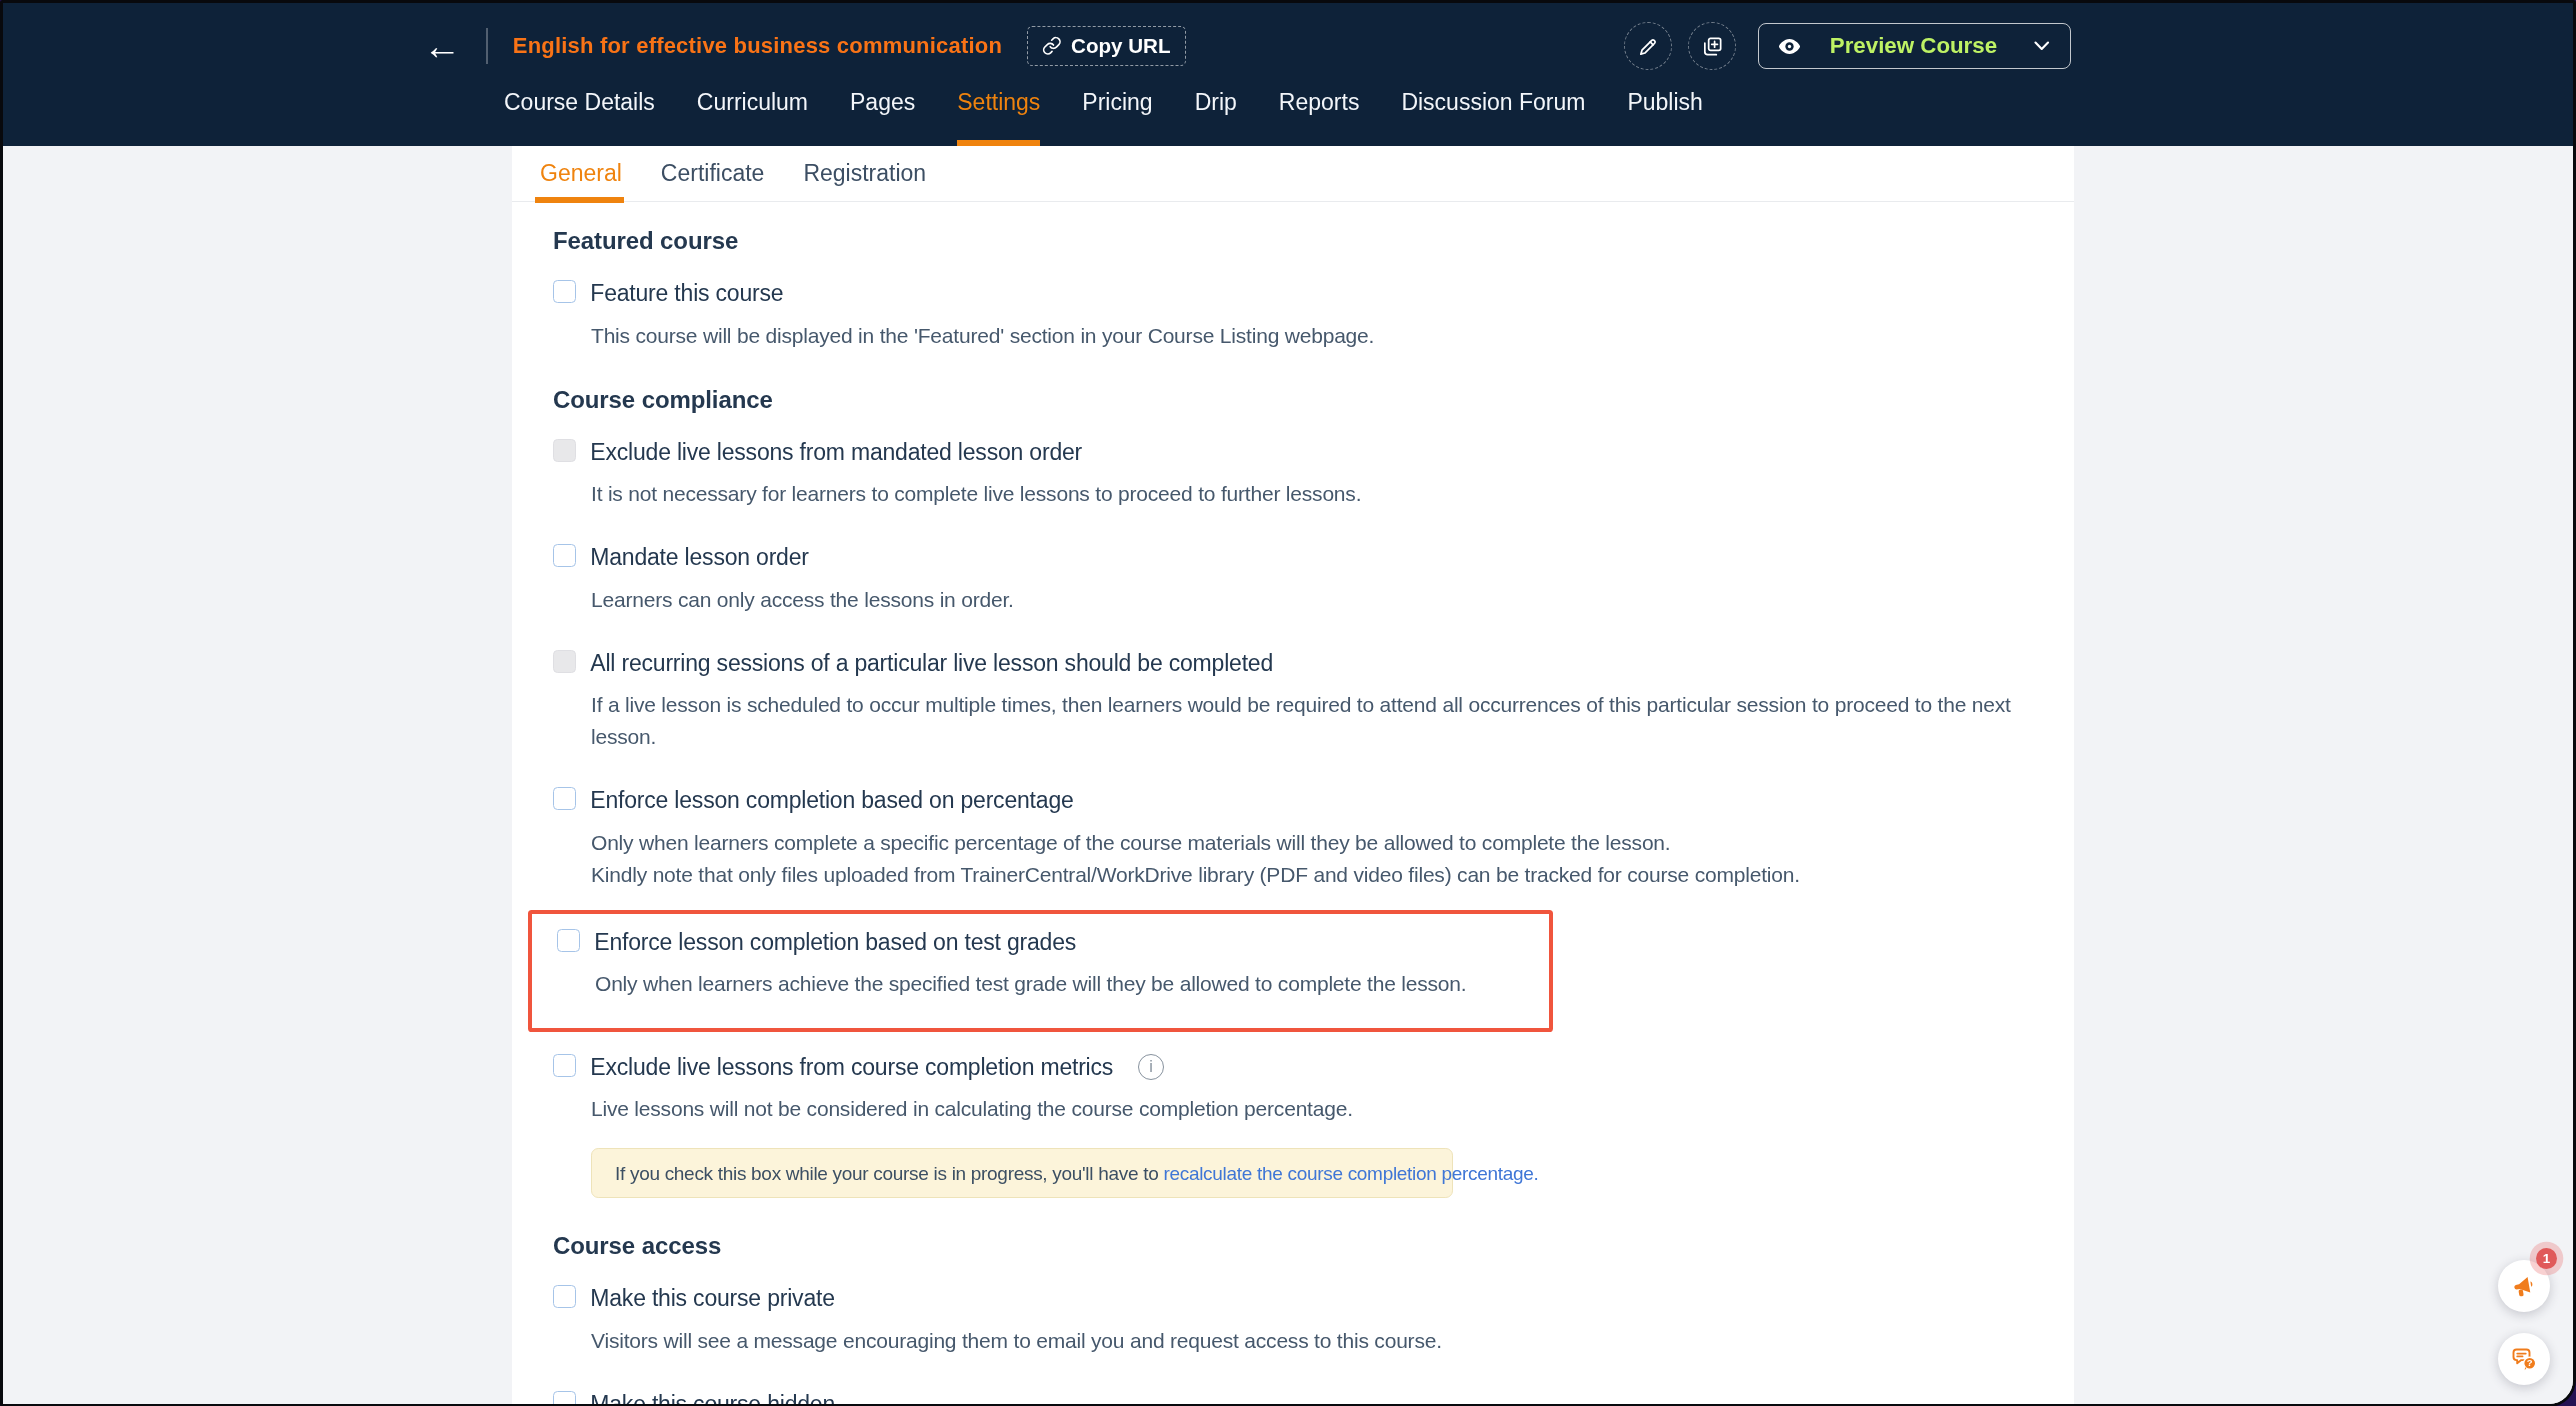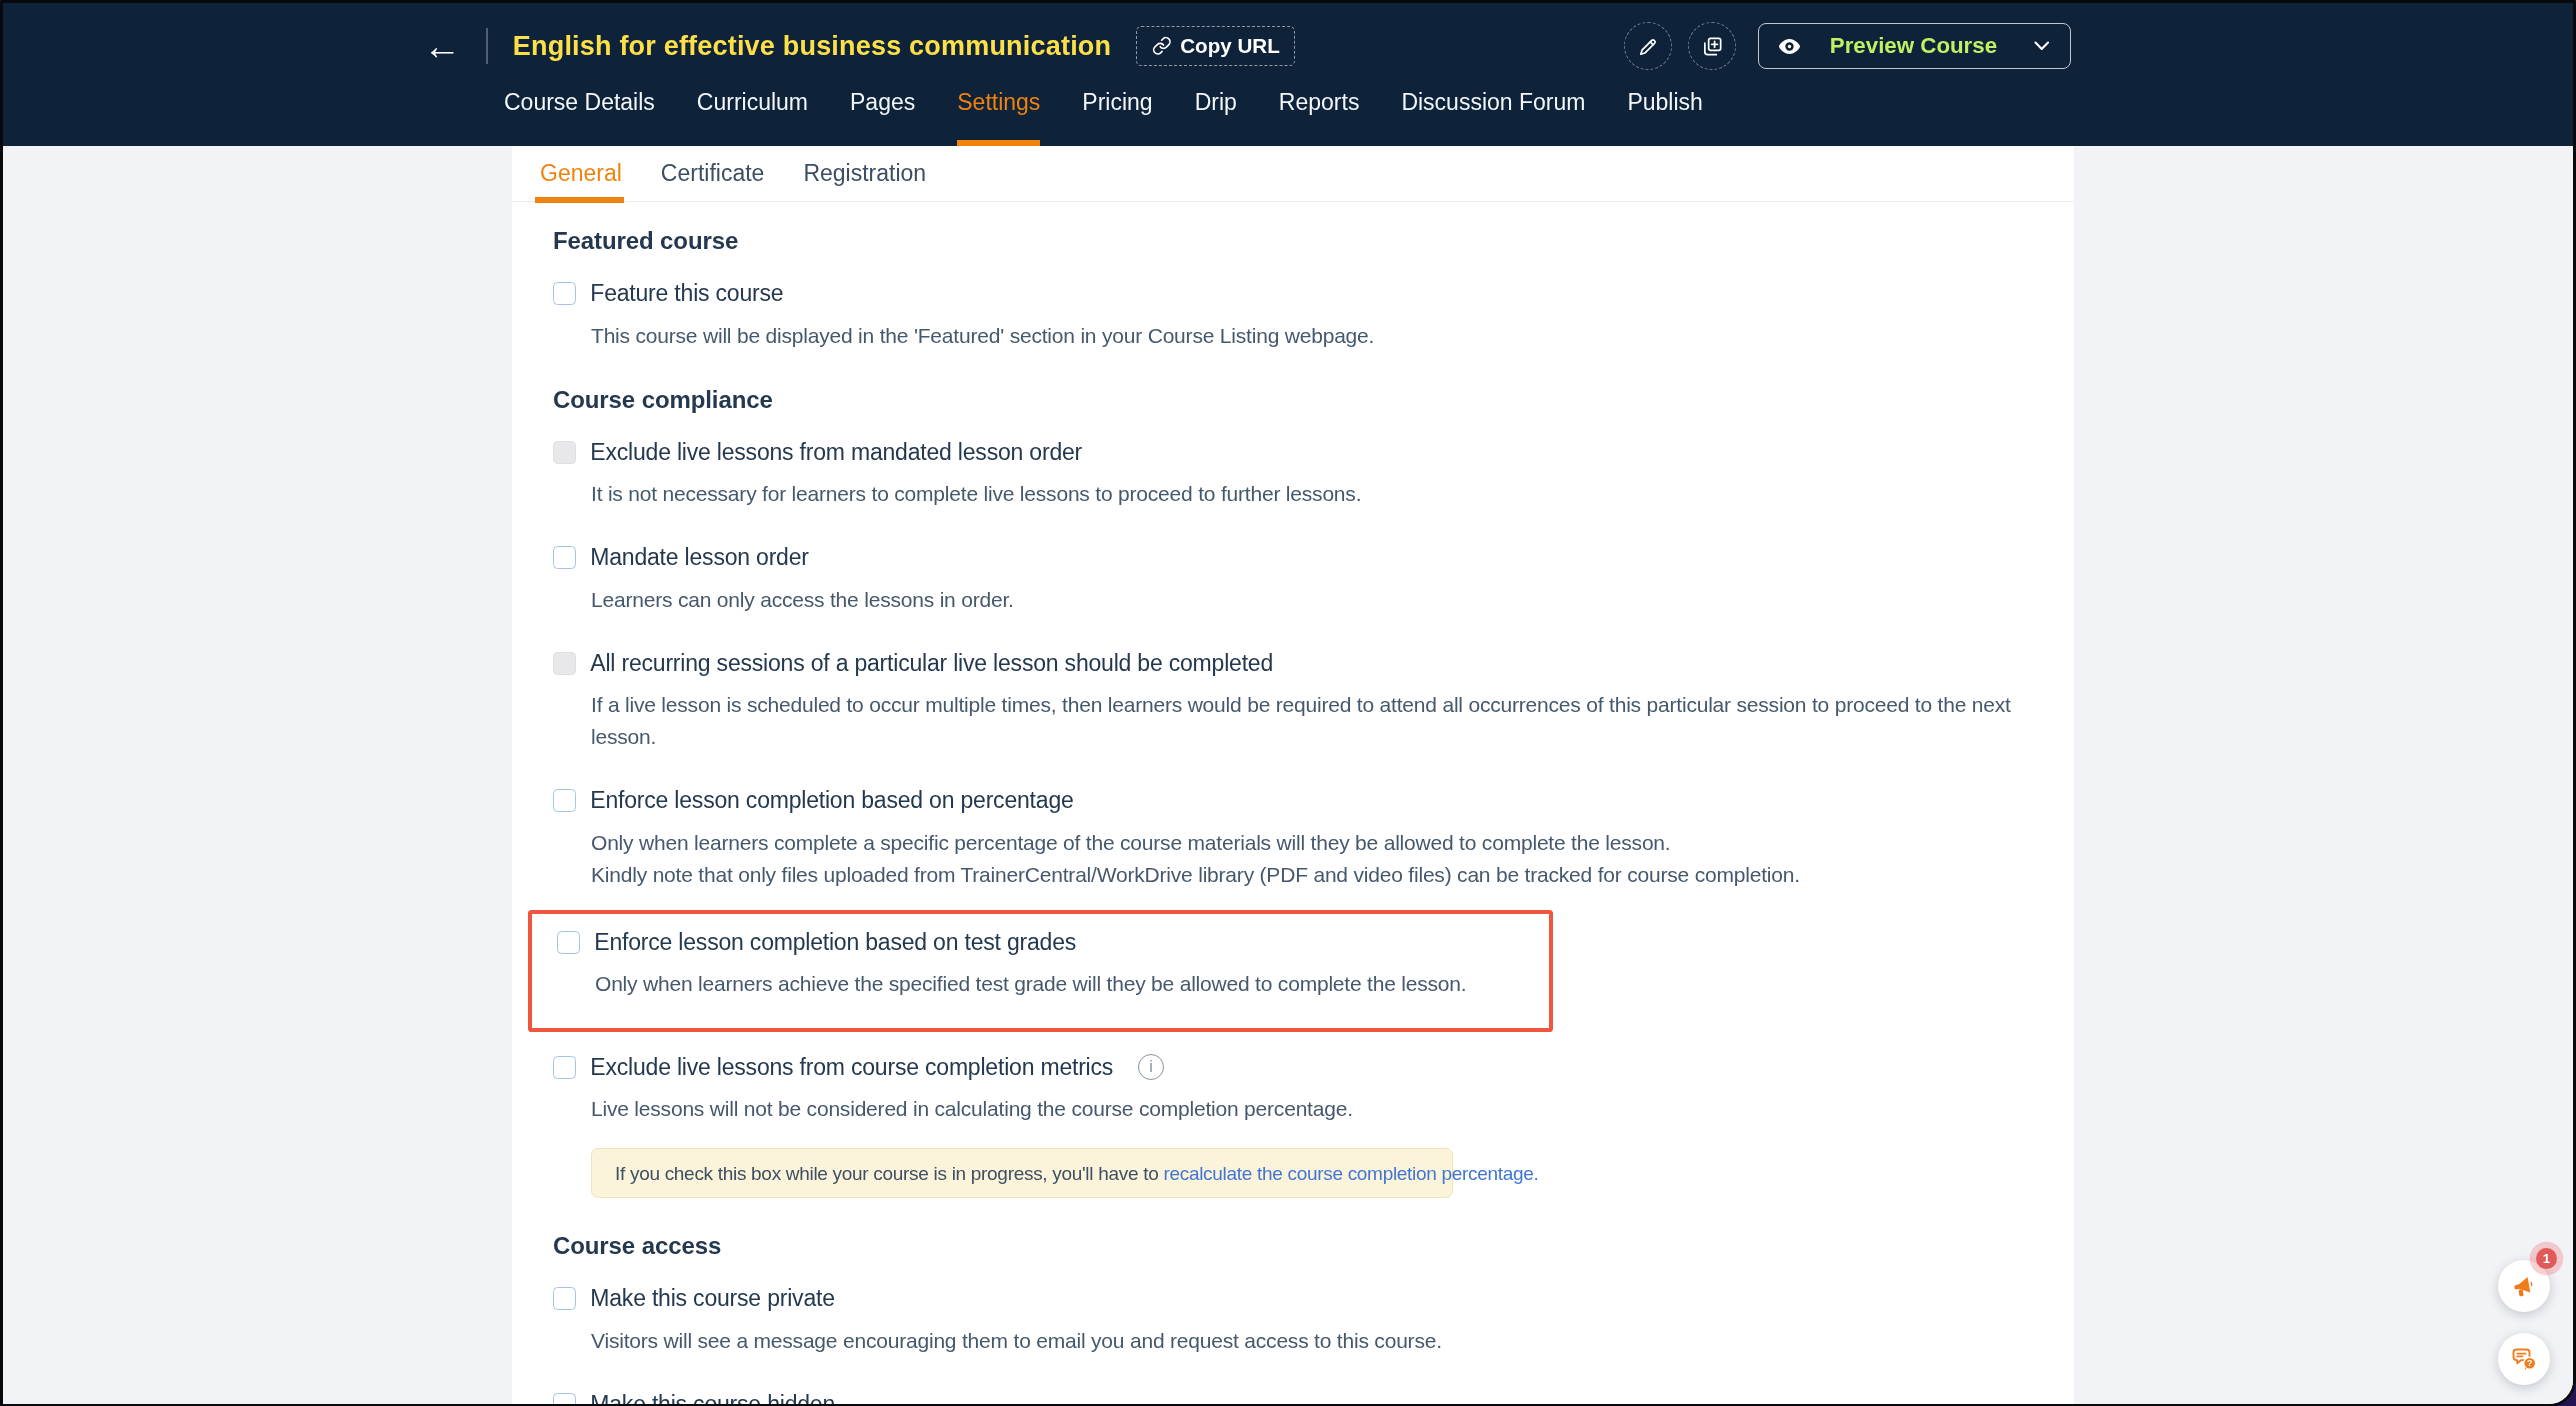--- a/index.html
+++ b/index.html
@@ -13,21 +13,21 @@
     position:absolute;inset:0;box-sizing:border-box;
     border:3.6px solid #08090d;border-radius:2.7px 2.7px 27px 2.7px;
     overflow:hidden;background:#f2f3f6;
   }
 
   
   .topbar{position:absolute;top:0;left:0;right:0;height:143px;background:#0e2239;}
   .row1{display:flex;align-items:center;height:86px;padding:0 502px 0 420px;}
   .back{background:none;border:none;color:#fff;font-size:38px;line-height:1;cursor:pointer;padding:0;display:flex;align-items:center;}
   .vdiv{width:1.8px;height:36px;background:rgba(255,255,255,.28);margin:0 25px;}
-  .course-title{margin:0;font-size:27px;font-weight:700;color:#fde047;letter-spacing:0.2px;white-space:nowrap;}
+  .course-title{margin:0;font-size:22px;font-weight:700;color:#f97316;letter-spacing:0.2px;white-space:nowrap;}
   .copyurl{
     margin-left:25px;display:flex;align-items:center;gap:9px;
     background:none;border:1.8px dashed rgba(255,255,255,.55);border-radius:5.4px;
     color:#fff;font-size:20.6px;font-weight:700;padding:7.2px 14.3px;cursor:pointer;white-space:nowrap;
     font-family:inherit;
   }
   .spacer{flex:1;}
   .circbtn{
     width:48px;height:48px;border-radius:50%;border:1.8px dashed rgba(255,255,255,.42);
     background:none;display:flex;align-items:center;justify-content:center;cursor:pointer;margin-left:16px;padding:0;
@@ -49,21 +49,21 @@
   .subtabs{display:flex;height:55px;padding-left:28px;gap:39px;border-bottom:1.8px solid #e9ebee;text-align:right;}
   .subtab{position:relative;display:flex;align-items:center;font-size:23px;color:#3c4e63;cursor:pointer;}
   .subtab.active{color:#ef830e;}
   .subtab.active::after{content:"";position:absolute;left:-5.4px;right:-1.8px;bottom:-1.8px;height:5.4px;background:#ef830e;}
 
   .content{padding:25px 36px 0 41px;}
   .content h3{font-size:24px;font-weight:700;color:#24384f;margin:32px 0 25px;letter-spacing:-0.1px;}
   .content h3.first{margin-top:0;}
 
   .item{margin-bottom:34px;}
-  .itemrow{display:flex;align-items:center;gap:14.3px;min-height:27px;}
+  .itemrow{display:flex;gap:14.3px;min-height:27px;}
   .cb{width:23px;height:23px;border-radius:4.5px;box-sizing:border-box;flex:0 0 23px;position:relative;cursor:pointer;}
   .cb--off{background:#fff;border:1.8px solid #a6c4e8;}
   .cb--disabled{background:#e8e8ea;border:1.8px solid #dfdfe3;cursor:default;}
   .lbl{font-size:23px;color:#24384f;letter-spacing:-0.2px;}
   .desc{font-size:21px;color:#46586c;margin:12.5px 0 0 38px;line-height:32px;letter-spacing:-0.2px;}
 
   .hl-red{
     box-sizing:border-box;width:1025px;margin:-14.3px 0 21.5px -25px;
     border:4.5px solid #f0553d;border-radius:3.6px;padding:14.3px 18px 16px 25px;
   }

